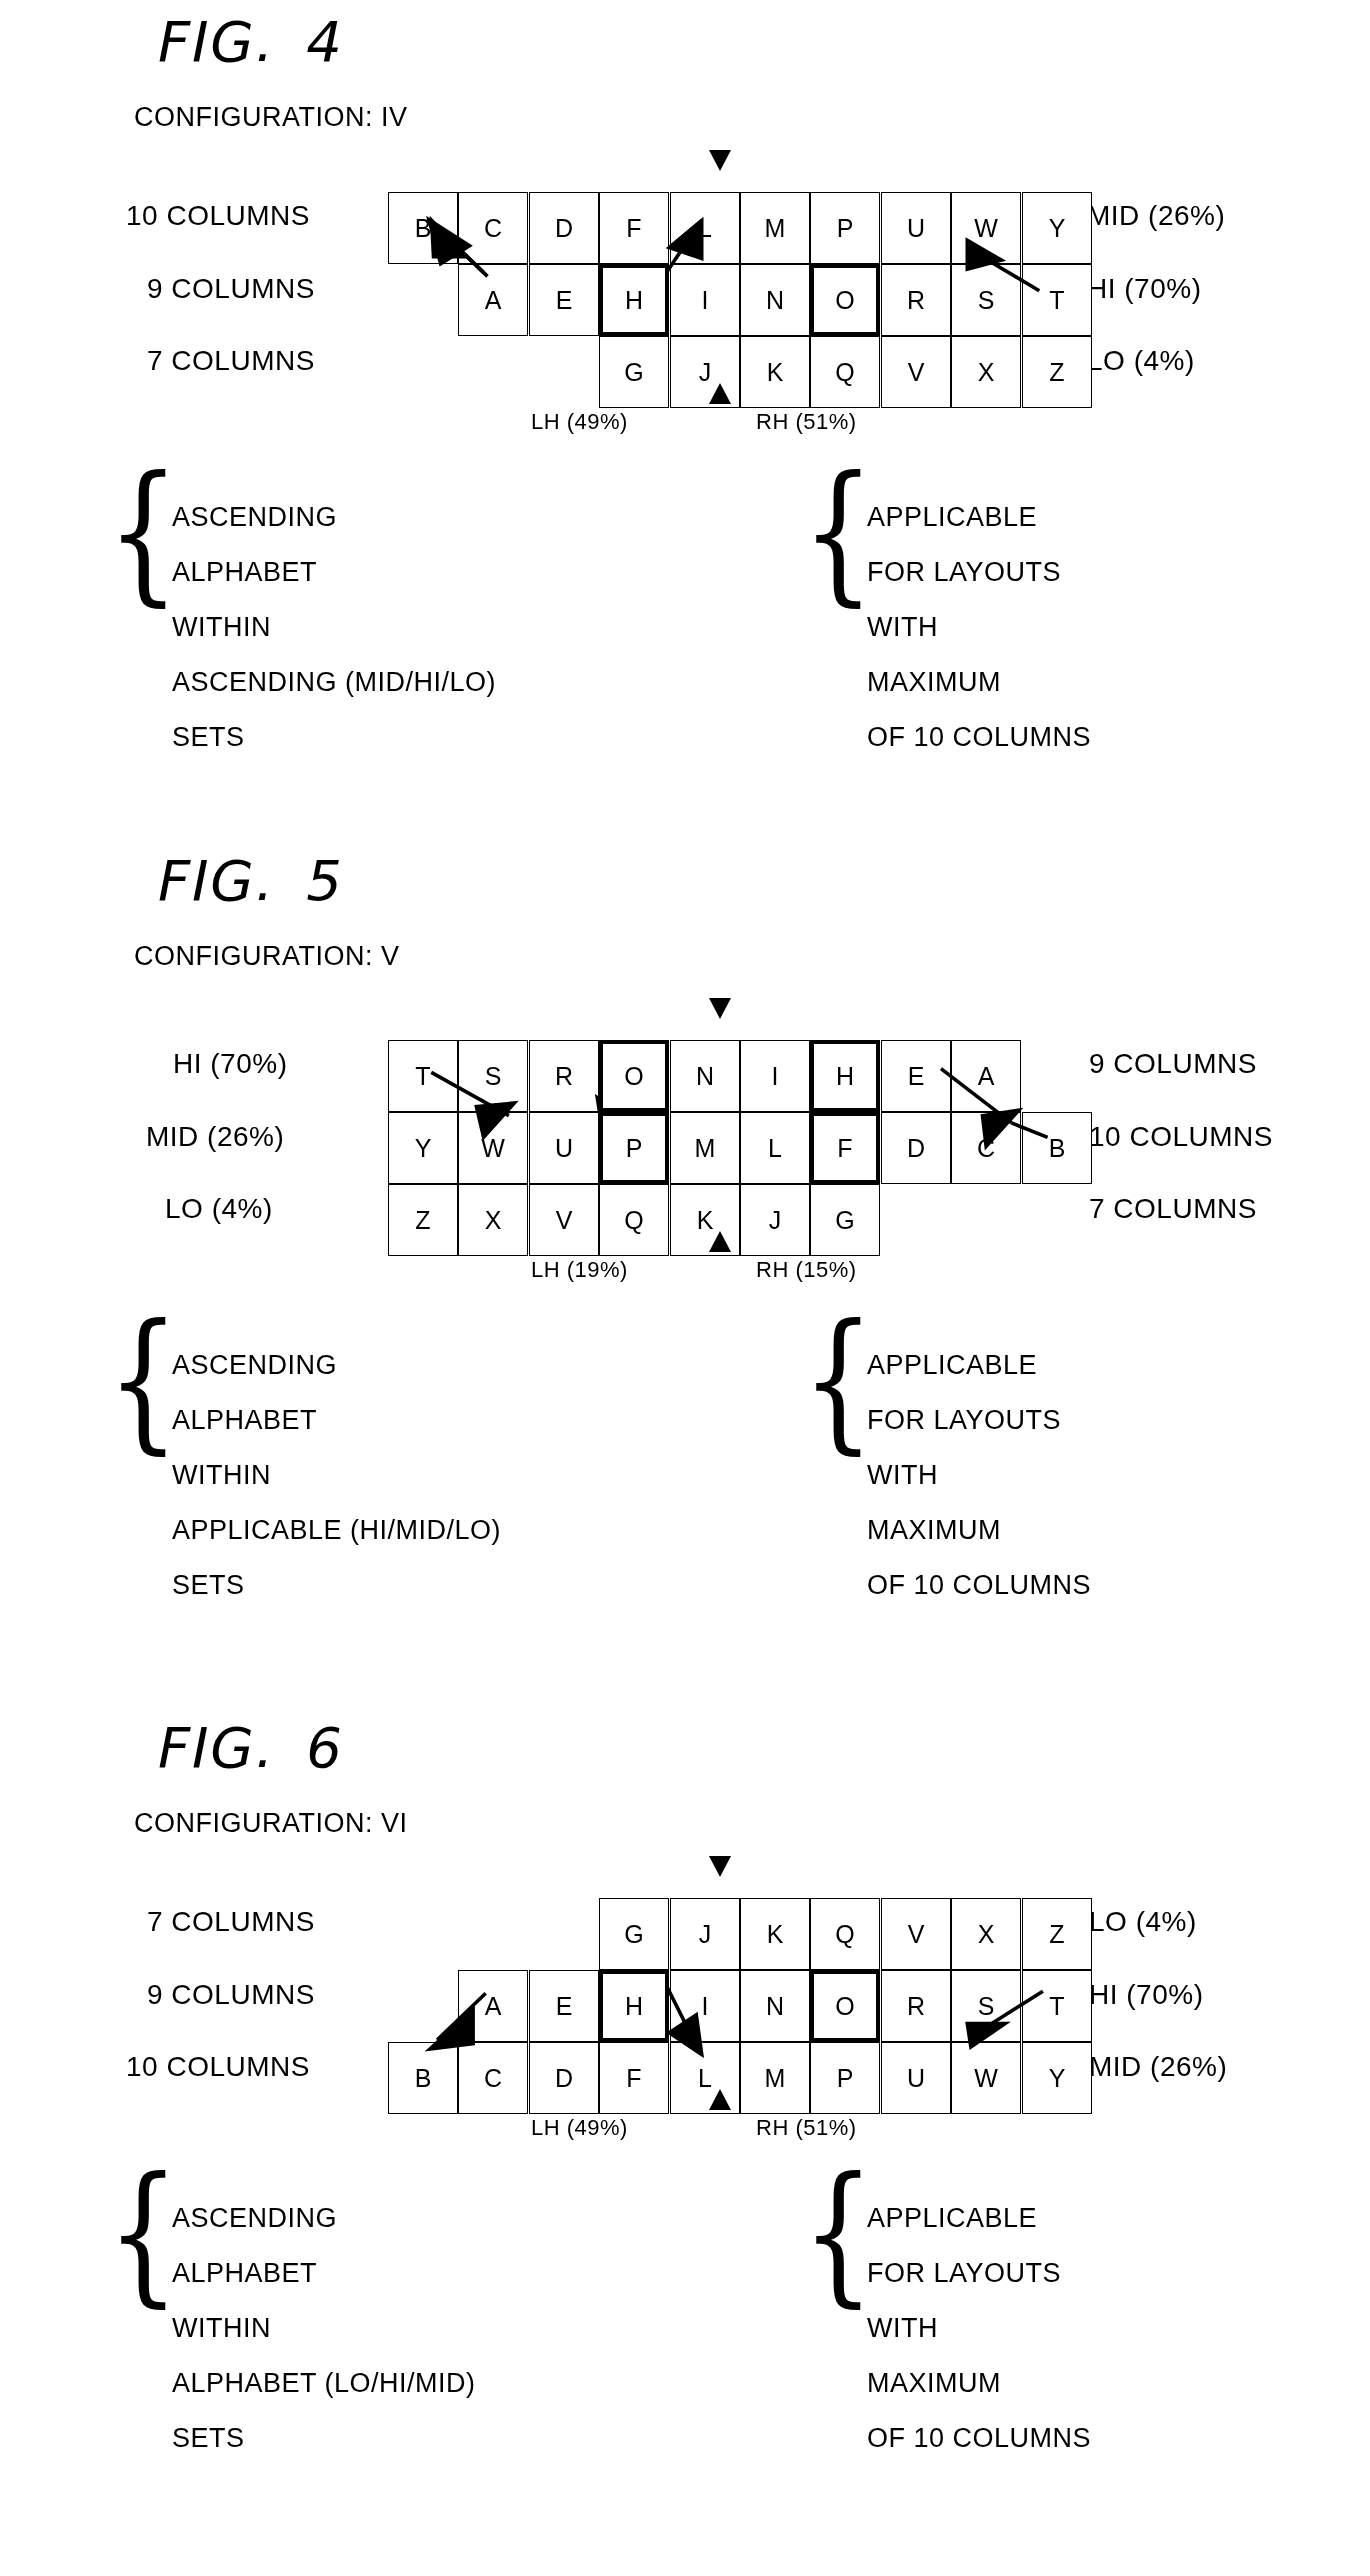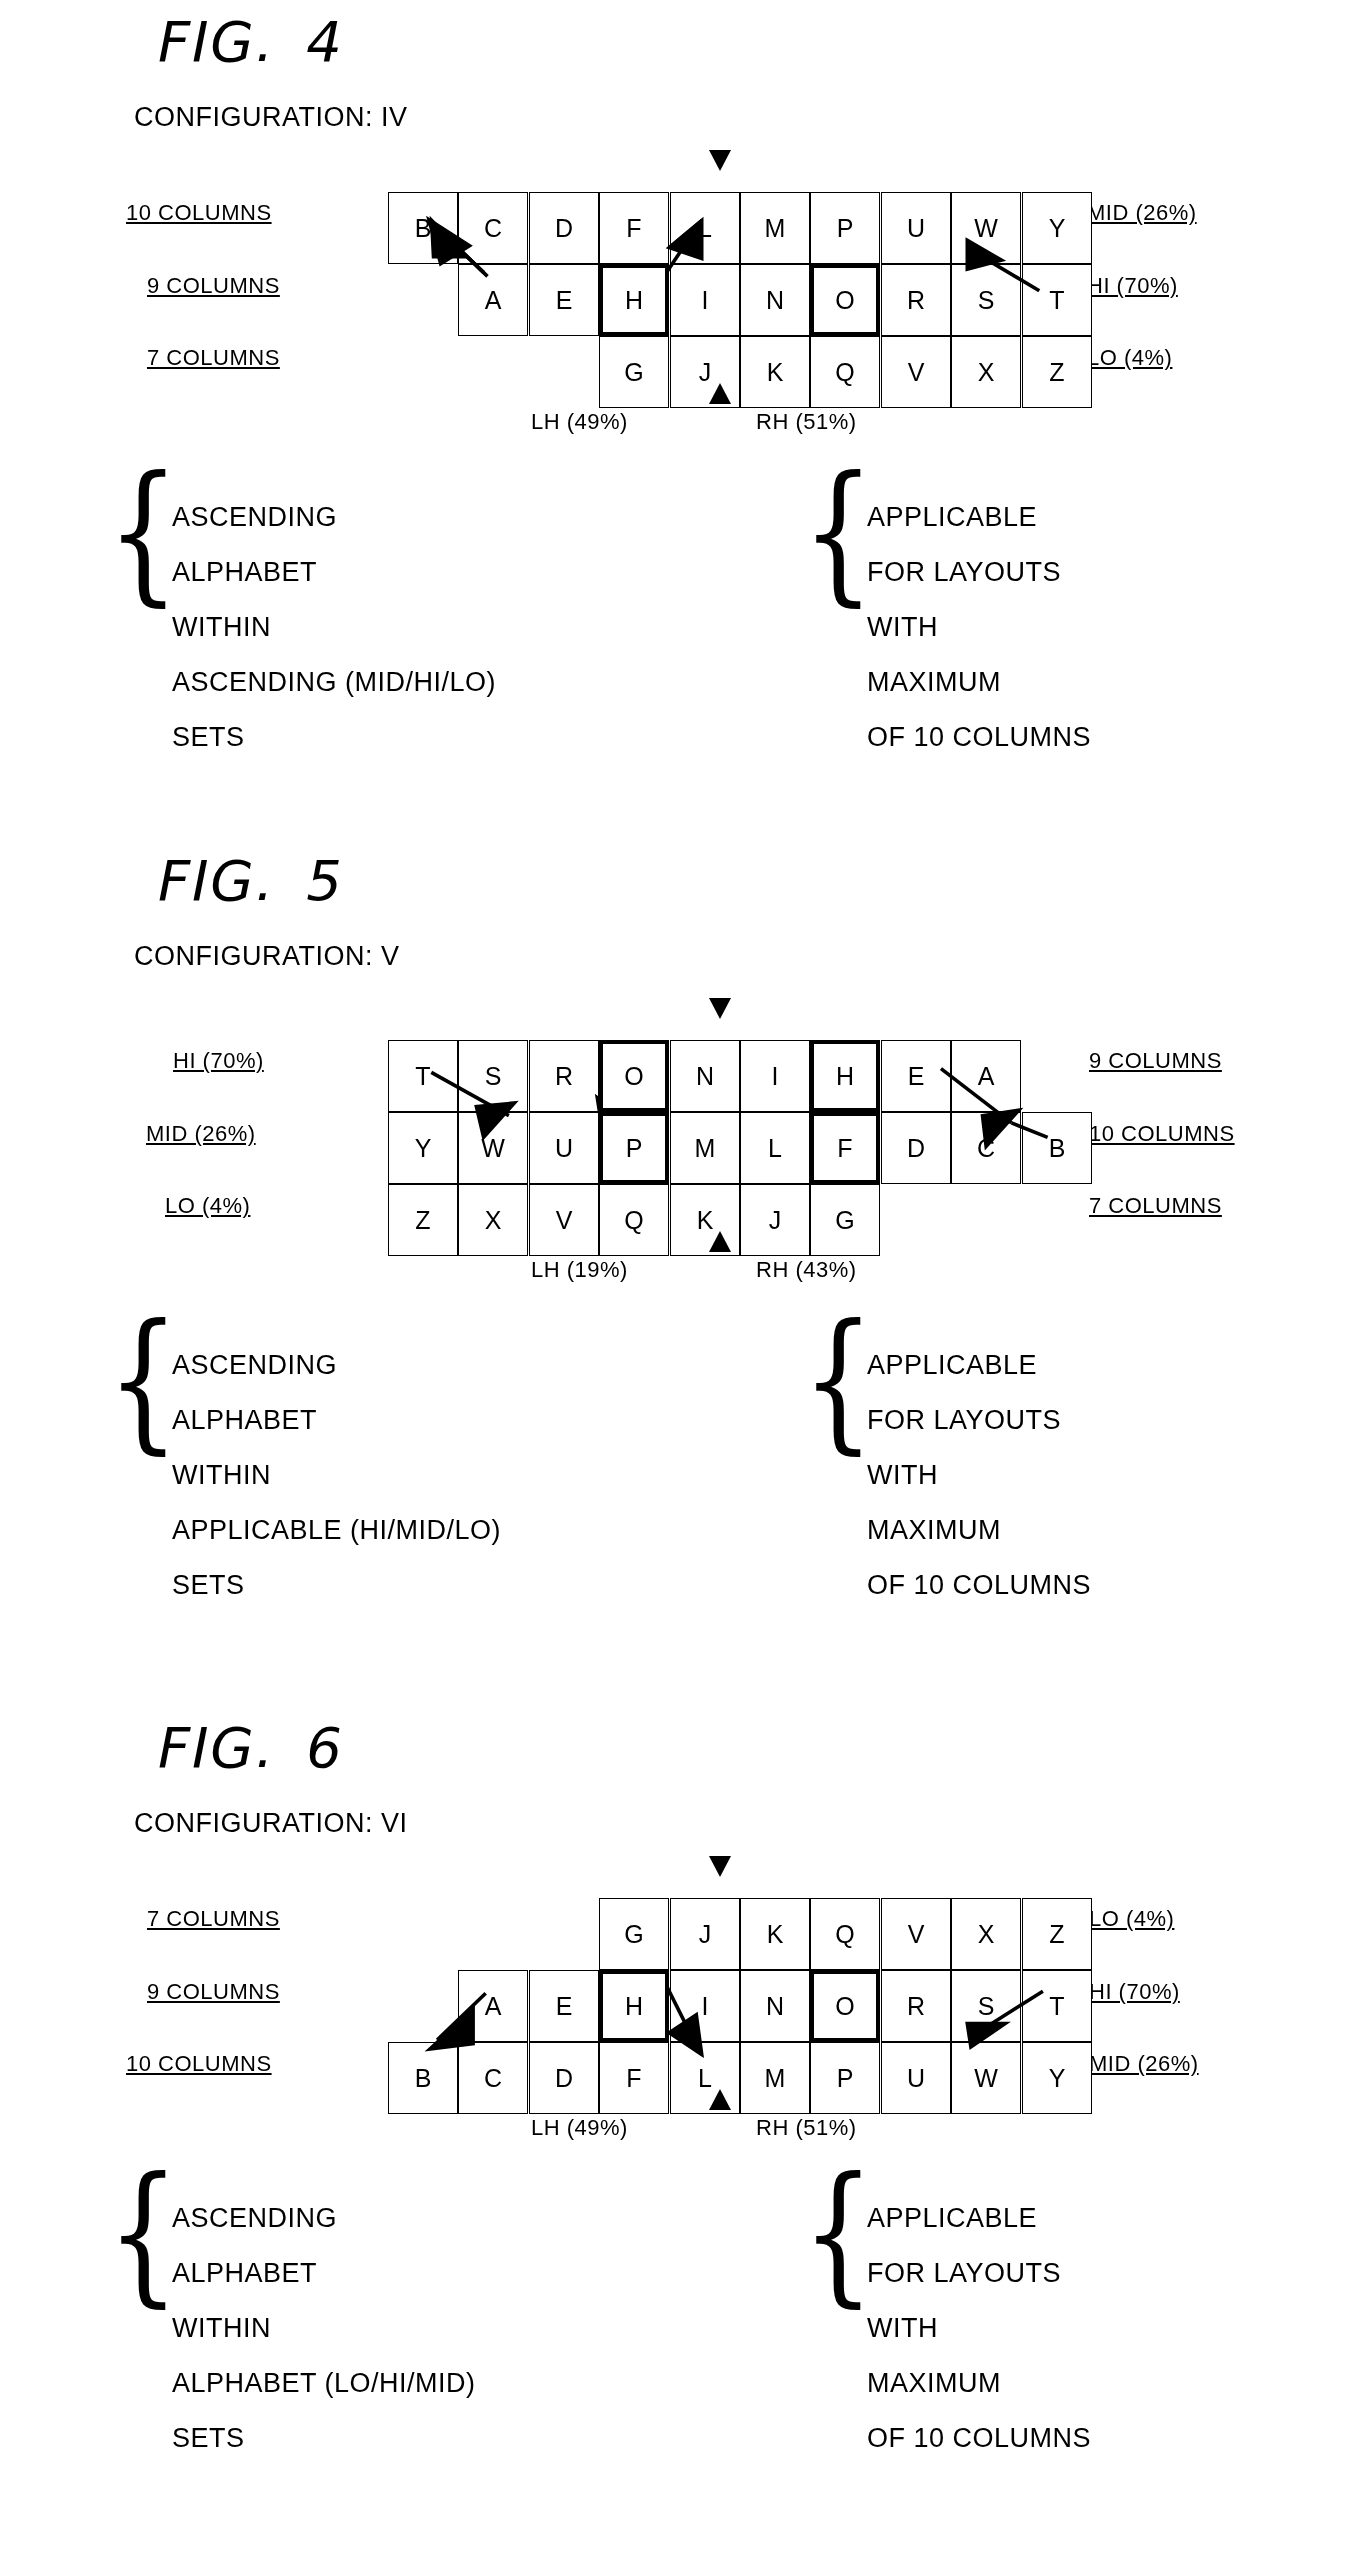--- a/index.html
+++ b/index.html
@@ -38,23 +38,22 @@
     box-sizing:border-box;
     font-size:25px;
     display:flex;align-items:center;justify-content:center;
     background:#fff;
     letter-spacing:0;
   }
   .cell.home{border-width:4.5px;z-index:3;}
 
   .side-label{
     position:absolute;
-    font-size:22px;white-space:nowrap;
+    font-size:28px;white-space:nowrap;
     letter-spacing:0.5px;
-    text-decoration:underline;
   }
   .side-label.right{text-align:left;}
   .side-label.left{text-align:left;}
 
   
   .tri{
     position:absolute;width:0;height:0;
   }
   .tri.down{
     border-left:11.7px solid transparent;
@@ -242,21 +241,21 @@
         <div class="cell" style="left: 282px; width: 70px; height: 72px;">K</div>
         <div class="cell" style="left: 352px; width: 70px; height: 72px;">J</div>
         <div class="cell" style="left: 422px; width: 70px; height: 72px;">G</div>
       </div>
     </div>
 
   <div class="tri down" style="left:709px;top:141px;"></div>
   <div class="tri up" style="left:709px;top:374px;"></div>
 
   <div class="hand-line" style="left:531px;top:400px;">LH (19%)</div>
-  <div class="hand-line" style="left:756px;top:400px;">RH (43%)</div>
+  <div class="hand-line" style="left:756px;top:400px;">RH (15%)</div>
 
   <svg class="arrow-svg" style="left:379px;top:179px;width:469px;height:181px;" viewBox="0 0 520 200">
     <g stroke="#000" stroke-width="4" fill="#000">
       <path d="M58 40 L144 88"></path>
       <polygon points="150,74 116,112 108,78"></polygon>
       <path d="M290 120 L248 80"></path>
       <polygon points="242,68 278,92 248,106"></polygon>
     </g>
   </svg>
   <svg class="arrow-svg" style="left:903px;top:179px;width:235px;height:181px;" viewBox="0 0 260 200">

